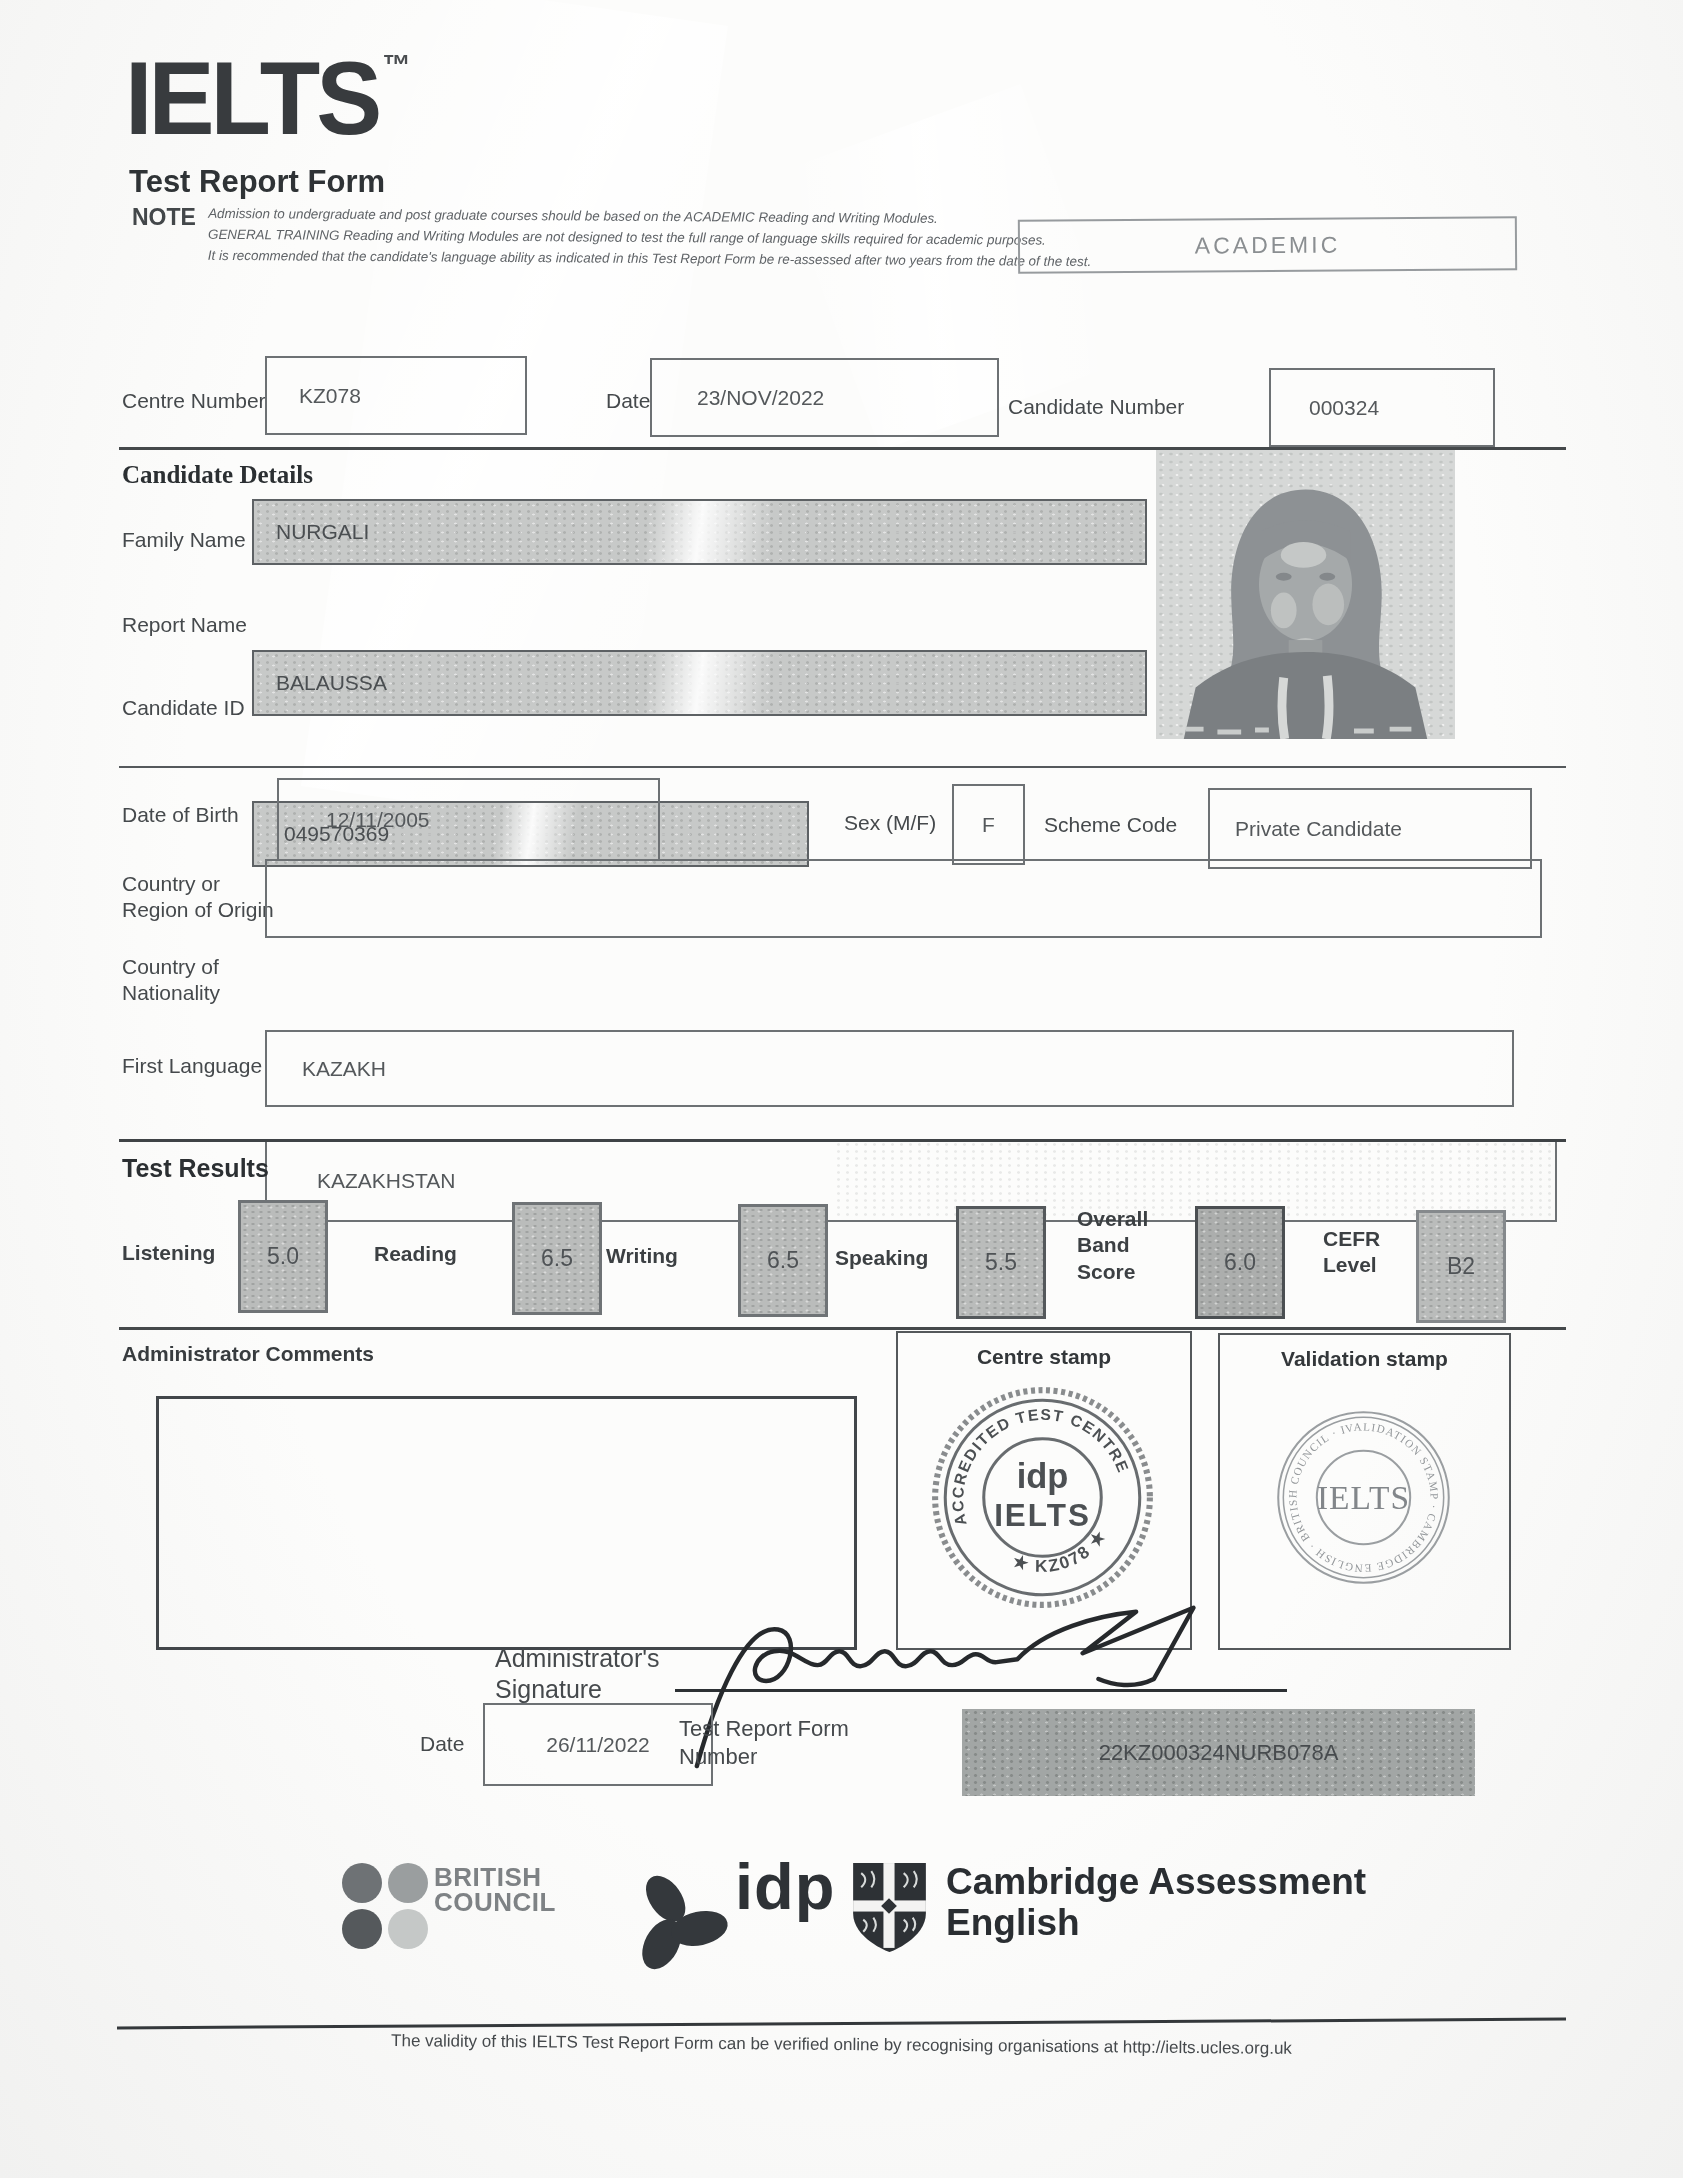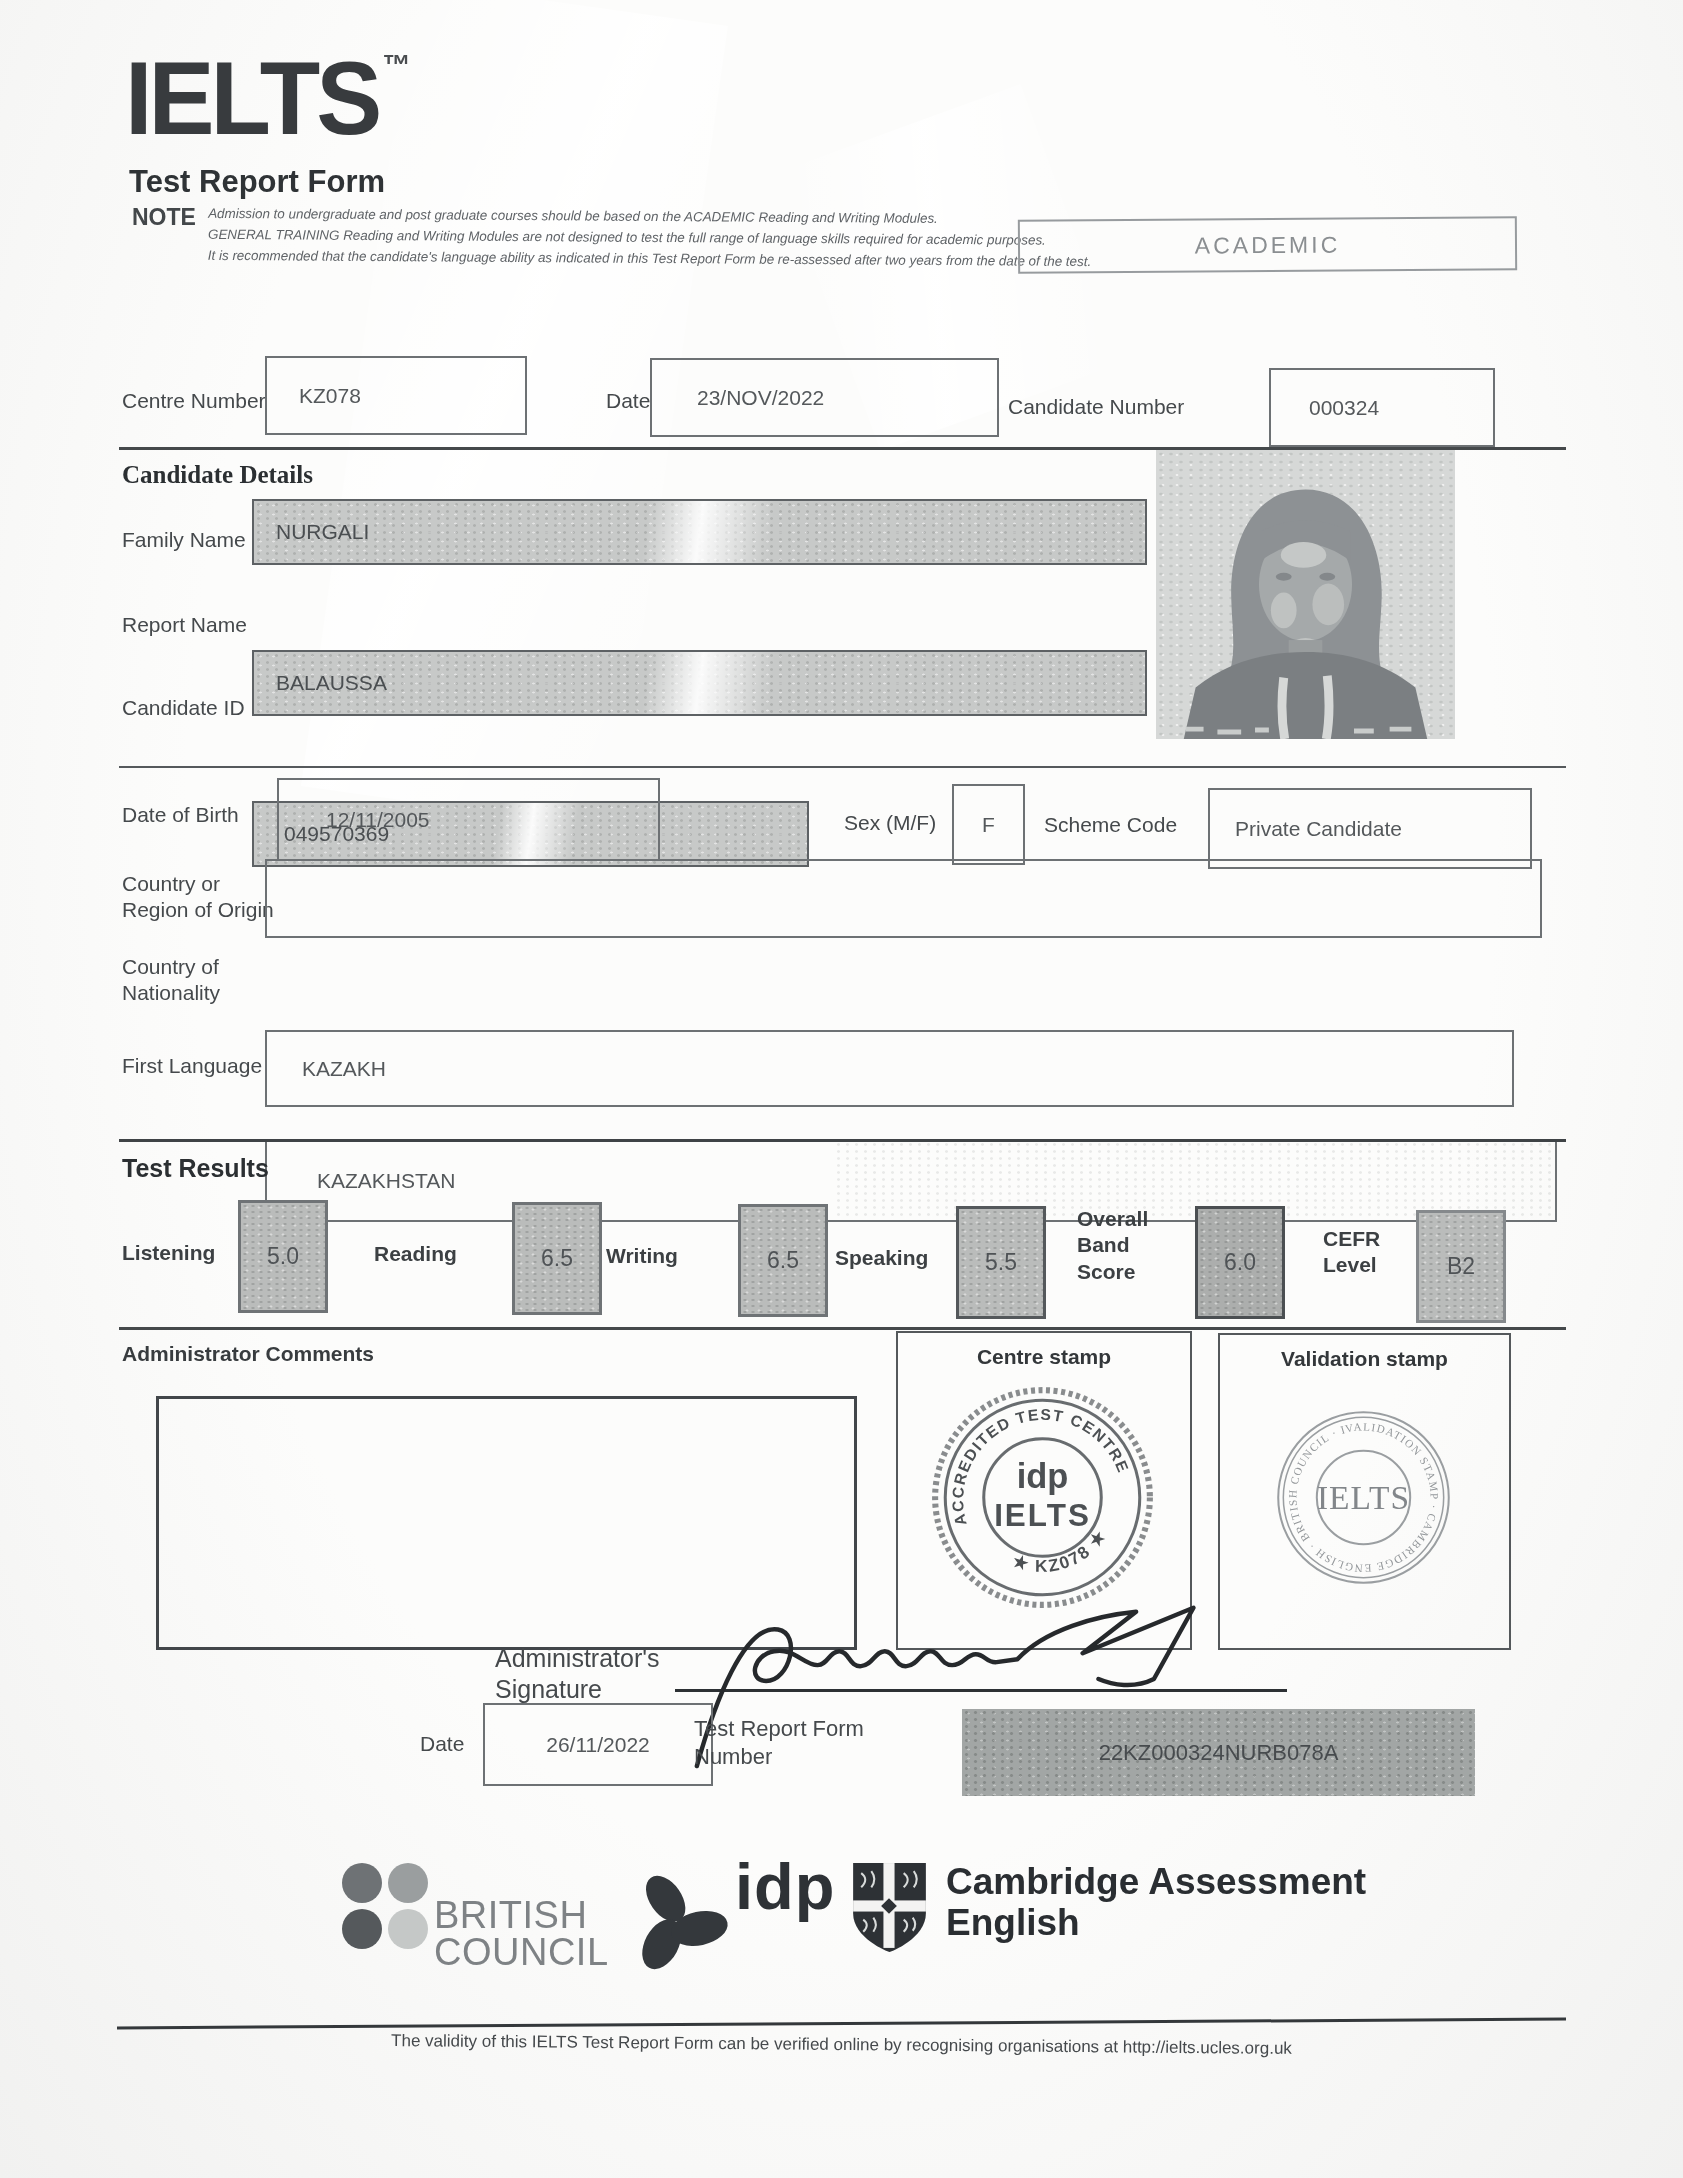--- a/index.html
+++ b/index.html
@@ -50,21 +50,21 @@
   .comments-box{left:156px;top:1396px;width:695px;height:248px;border:3px solid #42464a;}
   .stamp-box{border:2px solid #54585b;}
   .stamp-title{font-size:21px;font-weight:bold;color:#33373a;text-align:center;width:100%;}
   .trf-box{width:513px;height:87px;display:flex;align-items:center;justify-content:center;font-size:22px;color:#474b4e;
            background-color:#a2a6a5;
            background-image:radial-gradient(rgba(70,74,72,.3) 1.3px,transparent 2.1px),radial-gradient(rgba(255,255,255,.35) 1px,transparent 1.8px);
            background-size:9px 7px,13px 9px;}
   
   .bc-dots{display:grid;grid-template-columns:40px 40px;grid-template-rows:40px 40px;gap:6px;}
   .bc-dots i{border-radius:50%;display:block;}
-  .bc-text{font-size:38px;font-weight:normal;color:#7e8285;line-height:.98;letter-spacing:0.5px;margin-top:32px;}
+  .bc-text{font-size:26px;font-weight:bold;color:#7e8285;line-height:.98;letter-spacing:0.5px;}
   .idp-text{font-size:65px;font-weight:bold;color:#2e3236;letter-spacing:1px;}
   .cam-text{font-size:37px;font-weight:bold;color:#2a2e32;line-height:1.12;}
   .footer-line{left:117px;top:2022px;width:1449px;height:3px;background:#34383b;transform:rotate(-.35deg);}
   .footer-text{left:0;right:0;top:2035px;text-align:center;font-size:17px;color:#45494c;transform:rotate(.5deg);}
 </style>
 </head>
 <body>
 
 <div class="page">
 
@@ -213,21 +213,21 @@
   </div>
 
   <div class="abs lbl" style="left:495px;top:1643px;width:178px;font-size:25px;">Administrator's Signature</div>
   <div class="abs hline" style="left:675px;top:1689px;width:612px;height:3px;background:#2d3134;"></div>
   <svg class="abs" style="left:683px;top:1582px;" width="554" height="188" viewBox="0 0 560 190">
     <path d="M14,186 C32,122 62,42 96,48 C120,52 108,100 84,100 C66,100 70,74 92,70 C112,66 122,84 136,84 C146,84 148,70 158,70 C168,70 168,86 180,85 C192,84 194,70 204,70 C214,70 214,86 226,85 C238,84 240,70 250,70 C260,70 260,84 272,84 C284,84 286,73 296,73 C305,73 307,82 317,81 L338,78 C366,48 418,34 458,30 L404,72 L516,26 L476,98 C456,108 434,104 420,98" fill="none" stroke="#26292c" stroke-width="4.5" stroke-linecap="round" stroke-linejoin="round"></path>
   </svg>
 
   <div class="abs lbl" style="left:420px;top:1731px;">Date</div>
   <div class="abs bx center" style="left:483px;top:1703px;width:226px;height:79px;">26/11/2022</div>
-  <div class="abs lbl" style="left:679px;top:1715px;width:198px;font-size:22px;margin-left:15px;">Test Report Form Number</div>
+  <div class="abs lbl" style="left:679px;top:1715px;width:198px;font-size:22px;">Test Report Form Number</div>
   <div class="abs trf-box" style="left:962px;top:1709px;">
       <span>22KZ000324NURB078A</span>
     </div>
 
   <div class="abs bc-dots" style="left:342px;top:1863px;">
     <i style="background:#6e7275;"></i>
     <i style="background:#9a9e9f;"></i>
     <i style="background:#55595c;"></i>
     <i style="background:#c5c8c7;"></i>
   </div>

